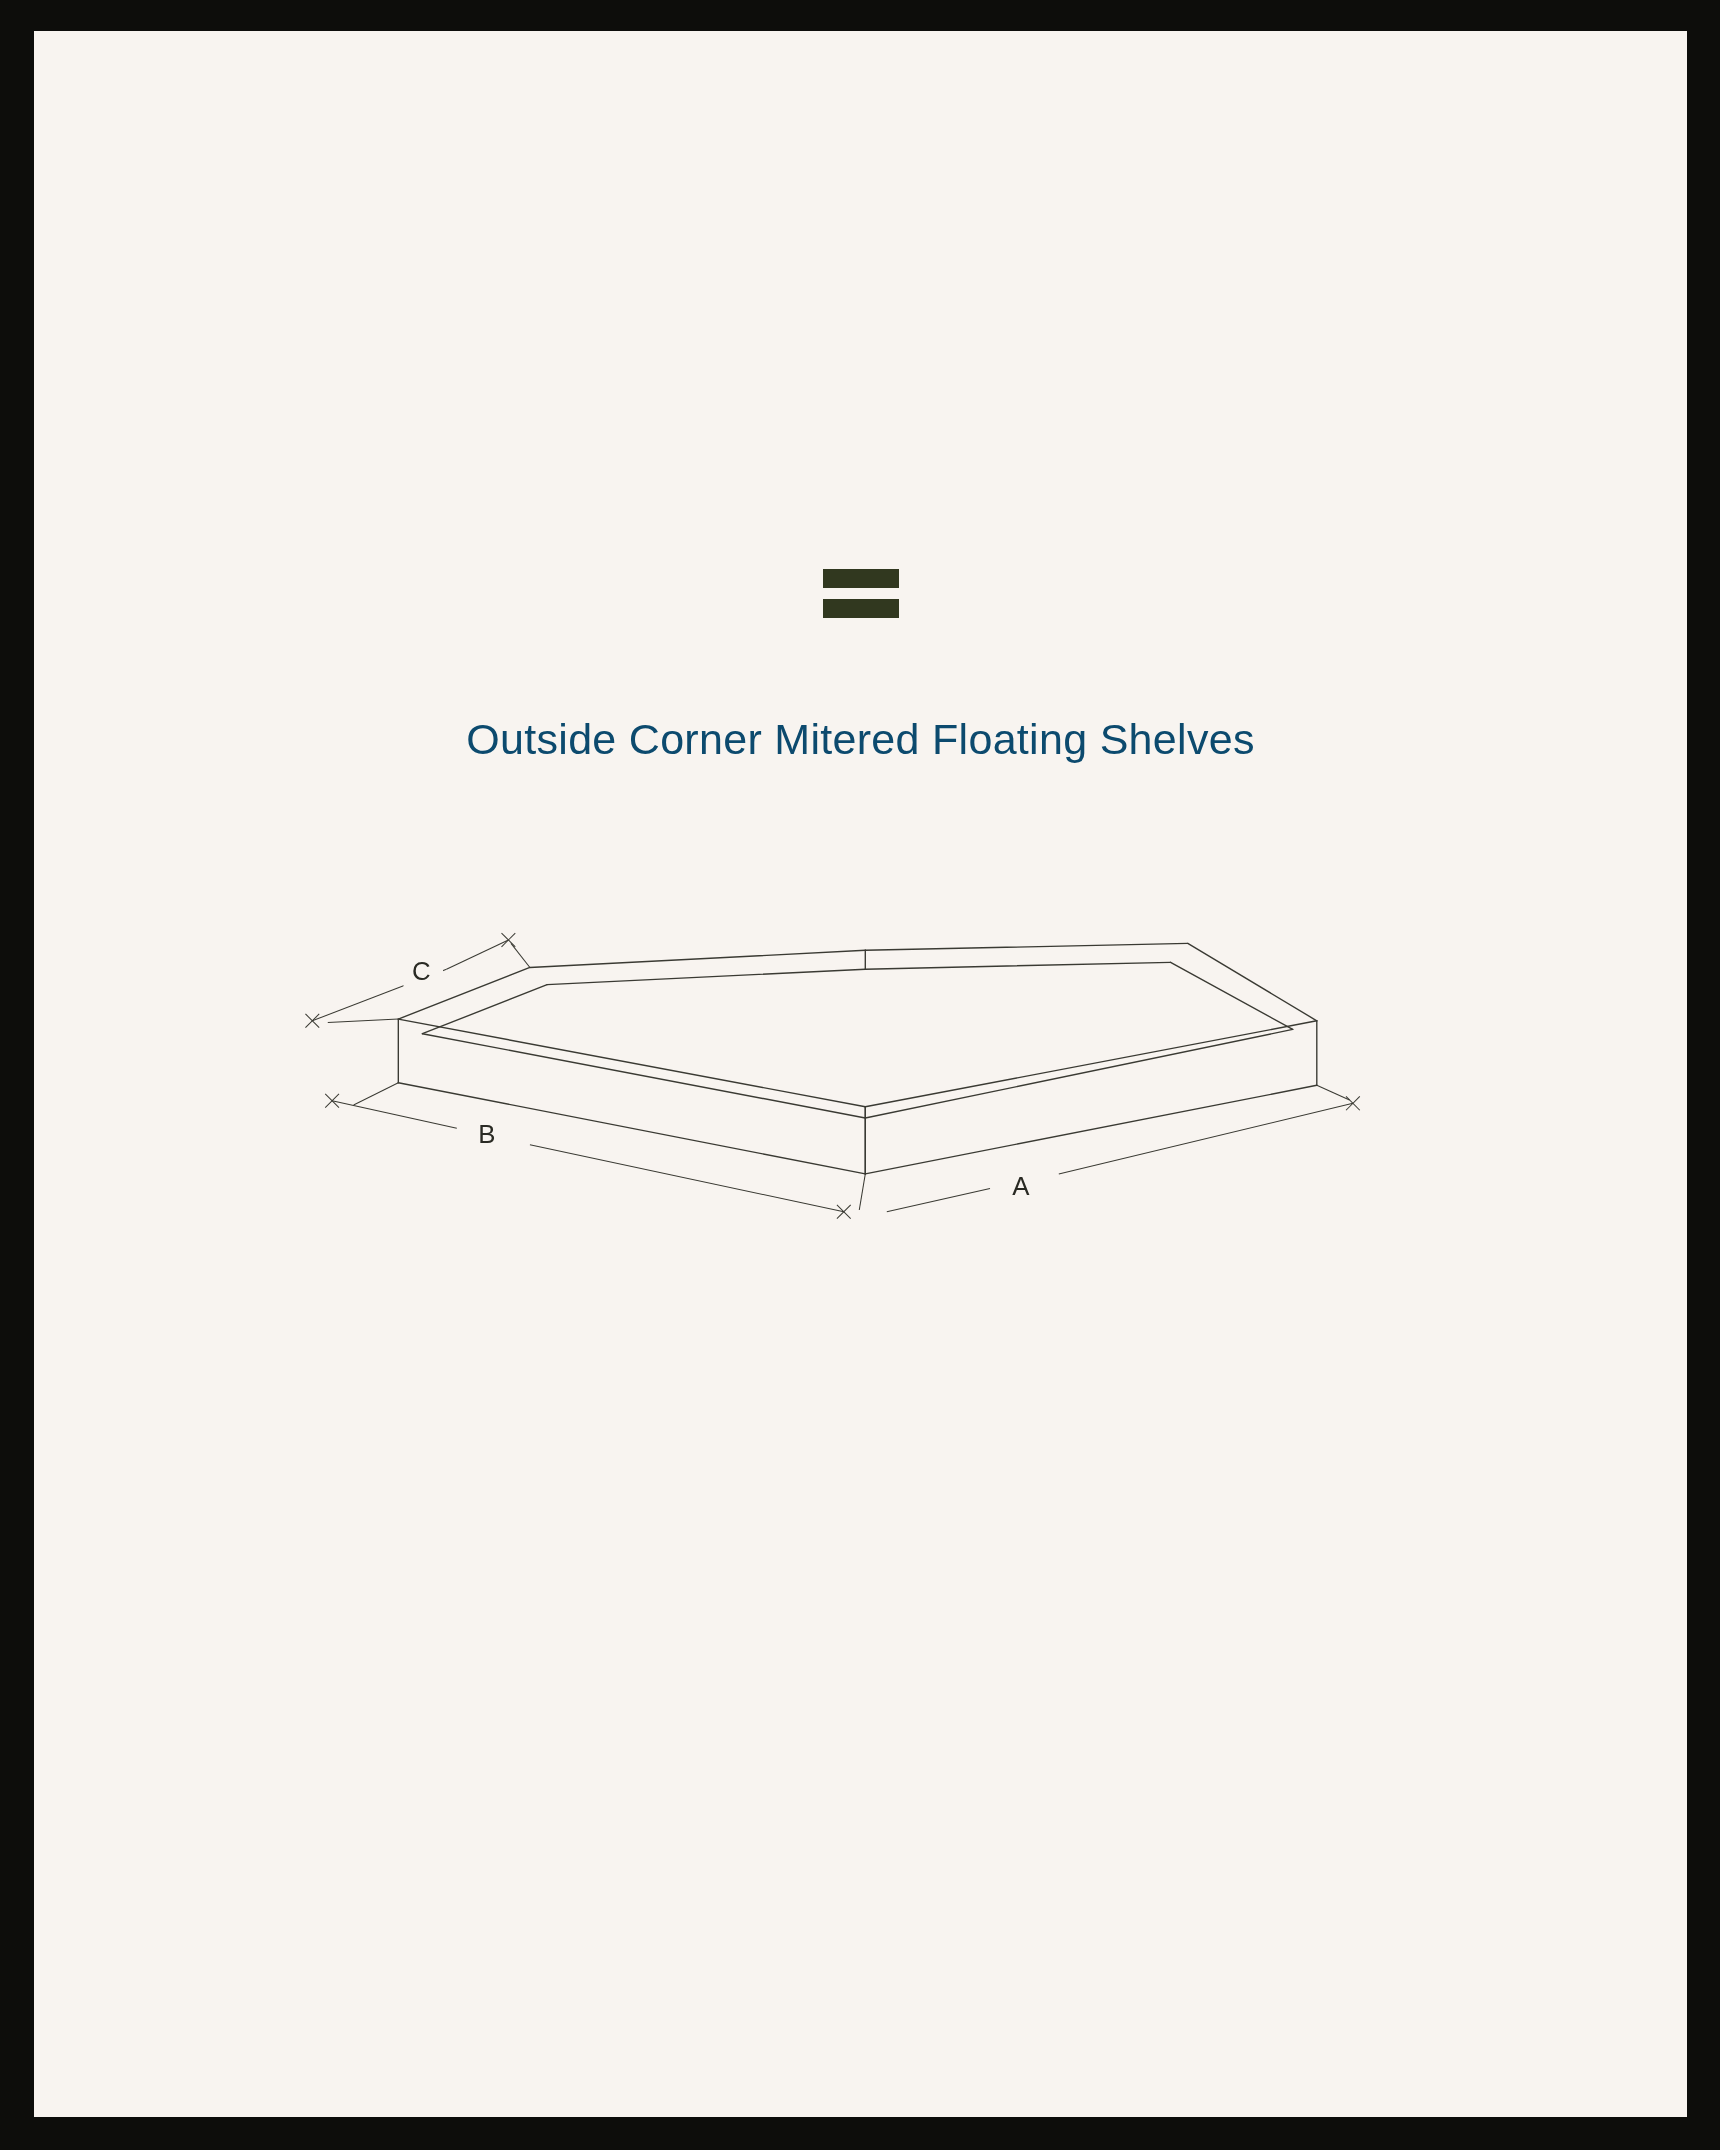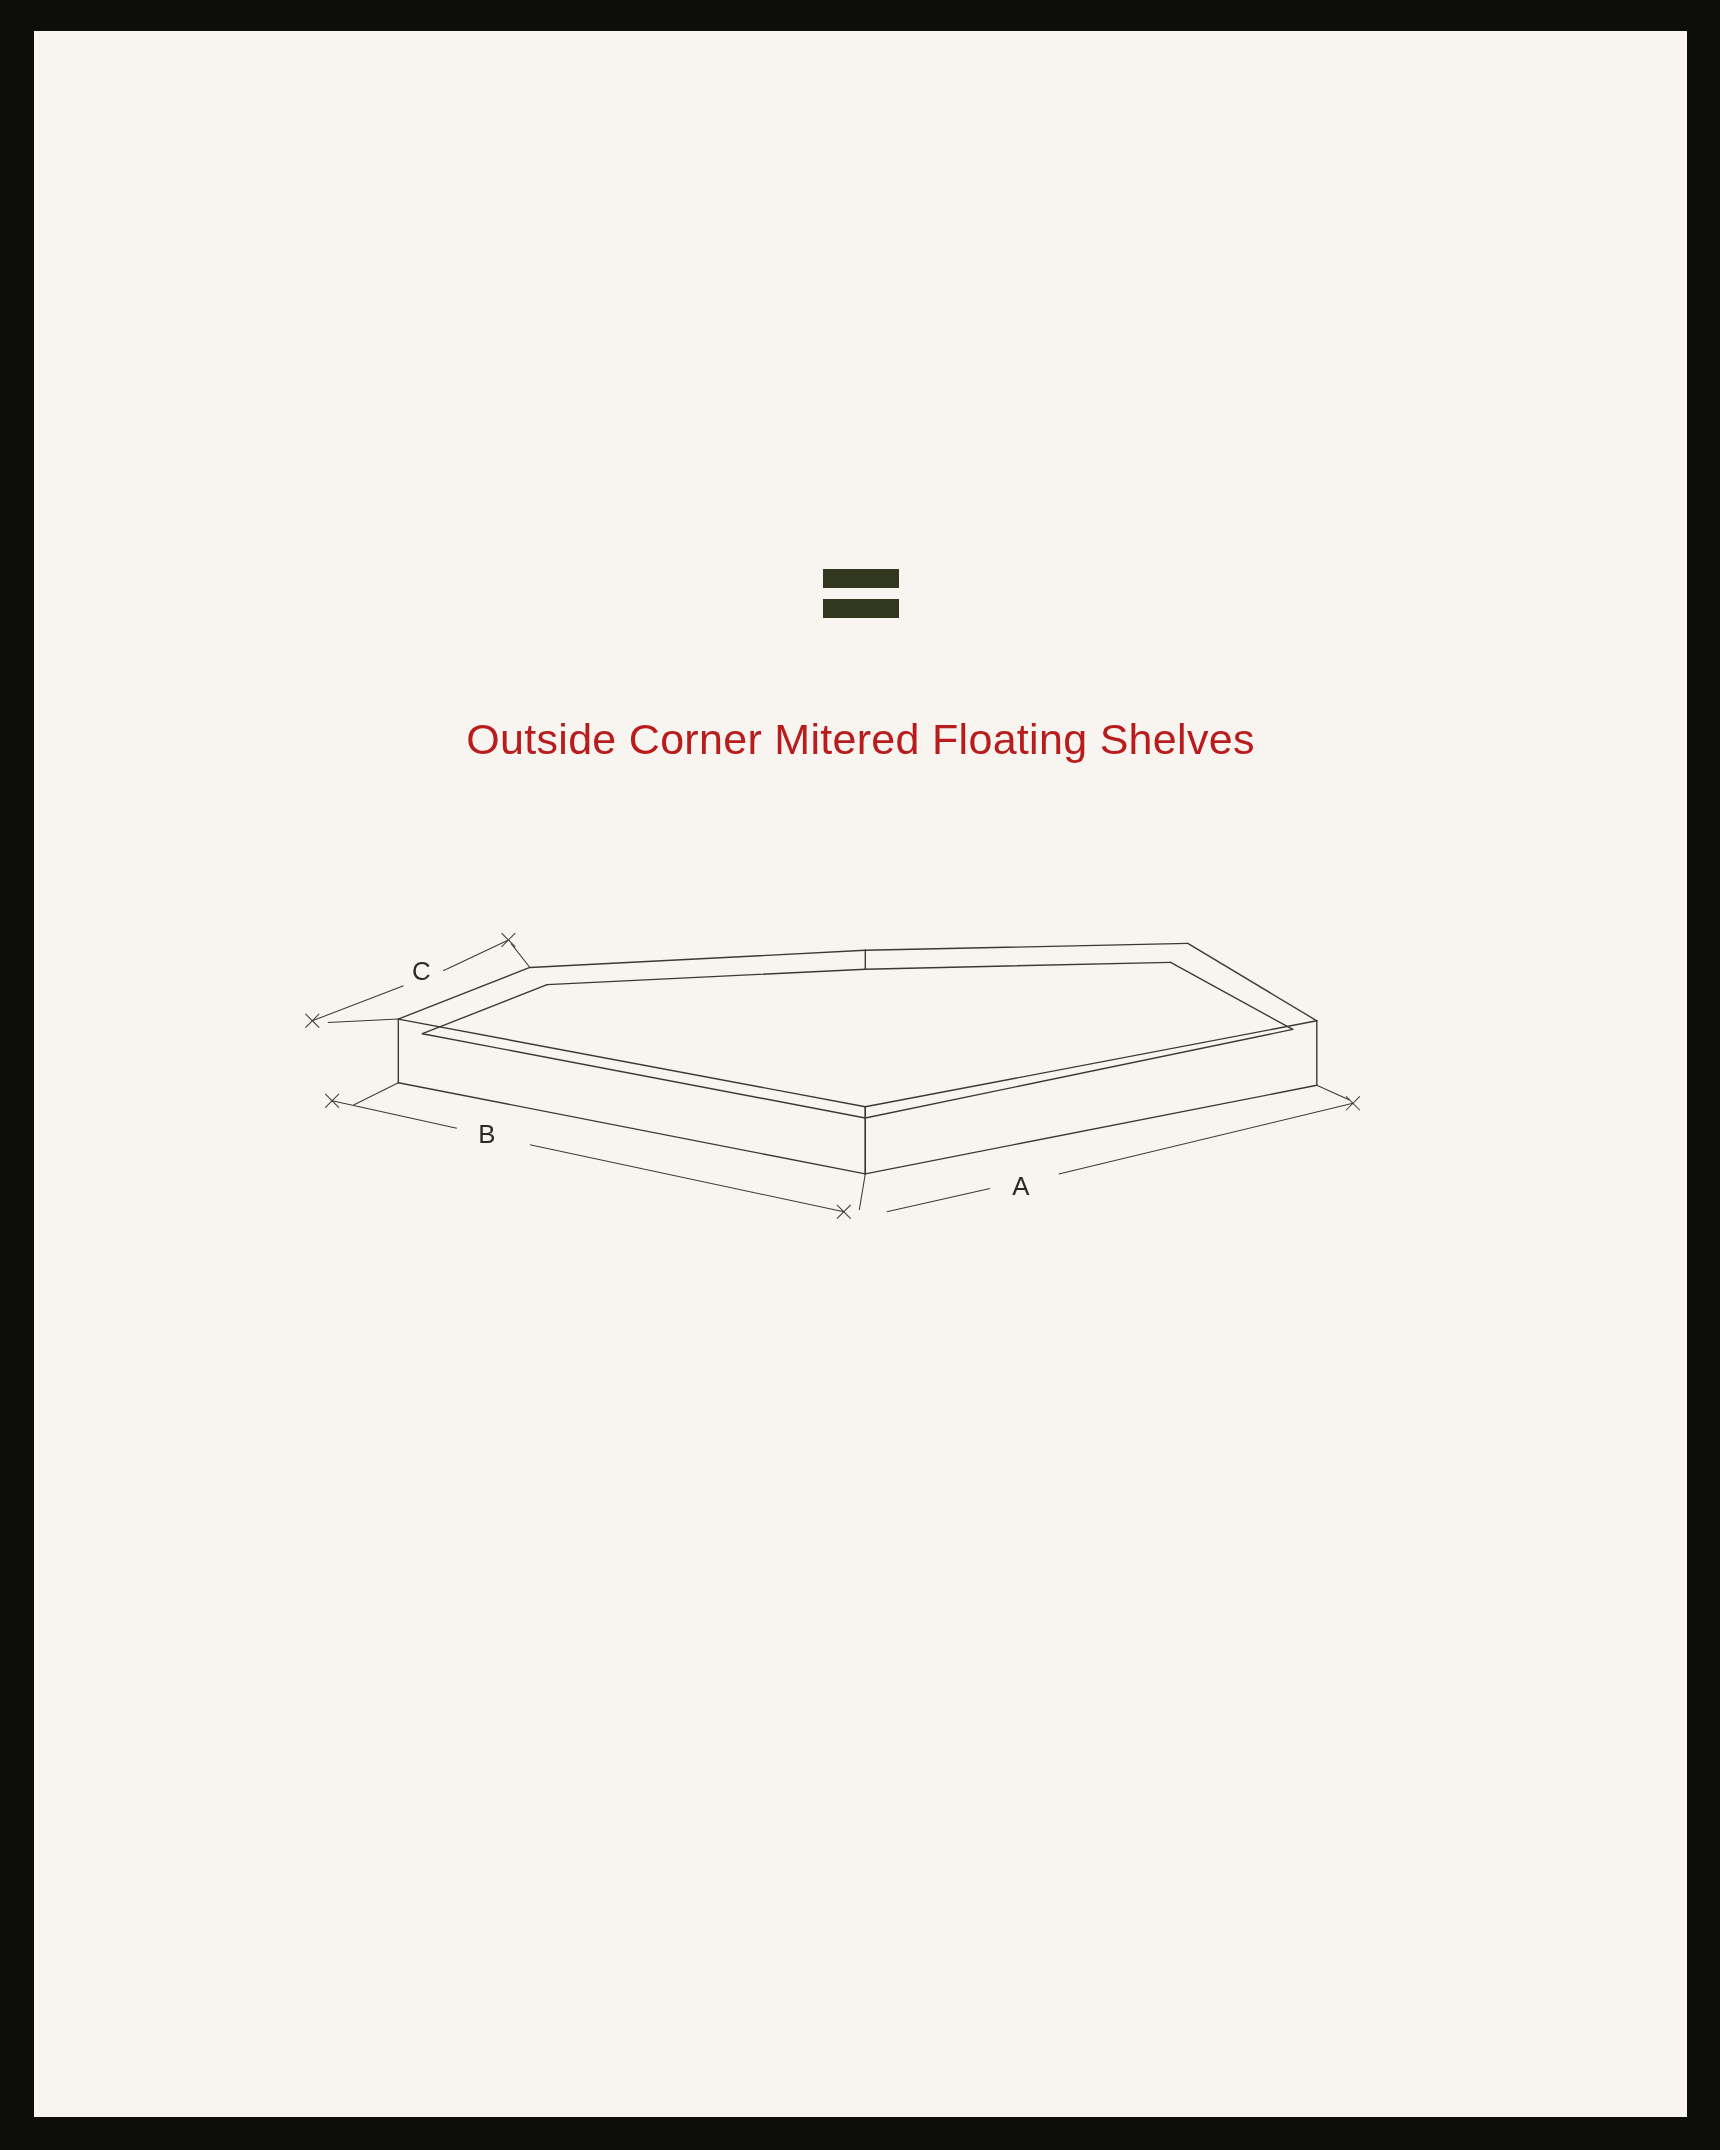--- a/index.html
+++ b/index.html
@@ -50,21 +50,21 @@
   #page-title {
     position: absolute;
     left: 0;
     right: 0;
     top: 684px;
     text-align: center;
     font-family: "Liberation Sans", sans-serif;
     font-weight: 400;
     font-size: 43px;
     letter-spacing: 0.3px;
-    color: #b91c1c;
+    color: #0c4a6e;
   }
   #diagram-wrap {
     position: absolute;
     left: 0;
     right: 0;
     top: 826px;
     display: flex;
     justify-content: center;
   }
   svg text {

